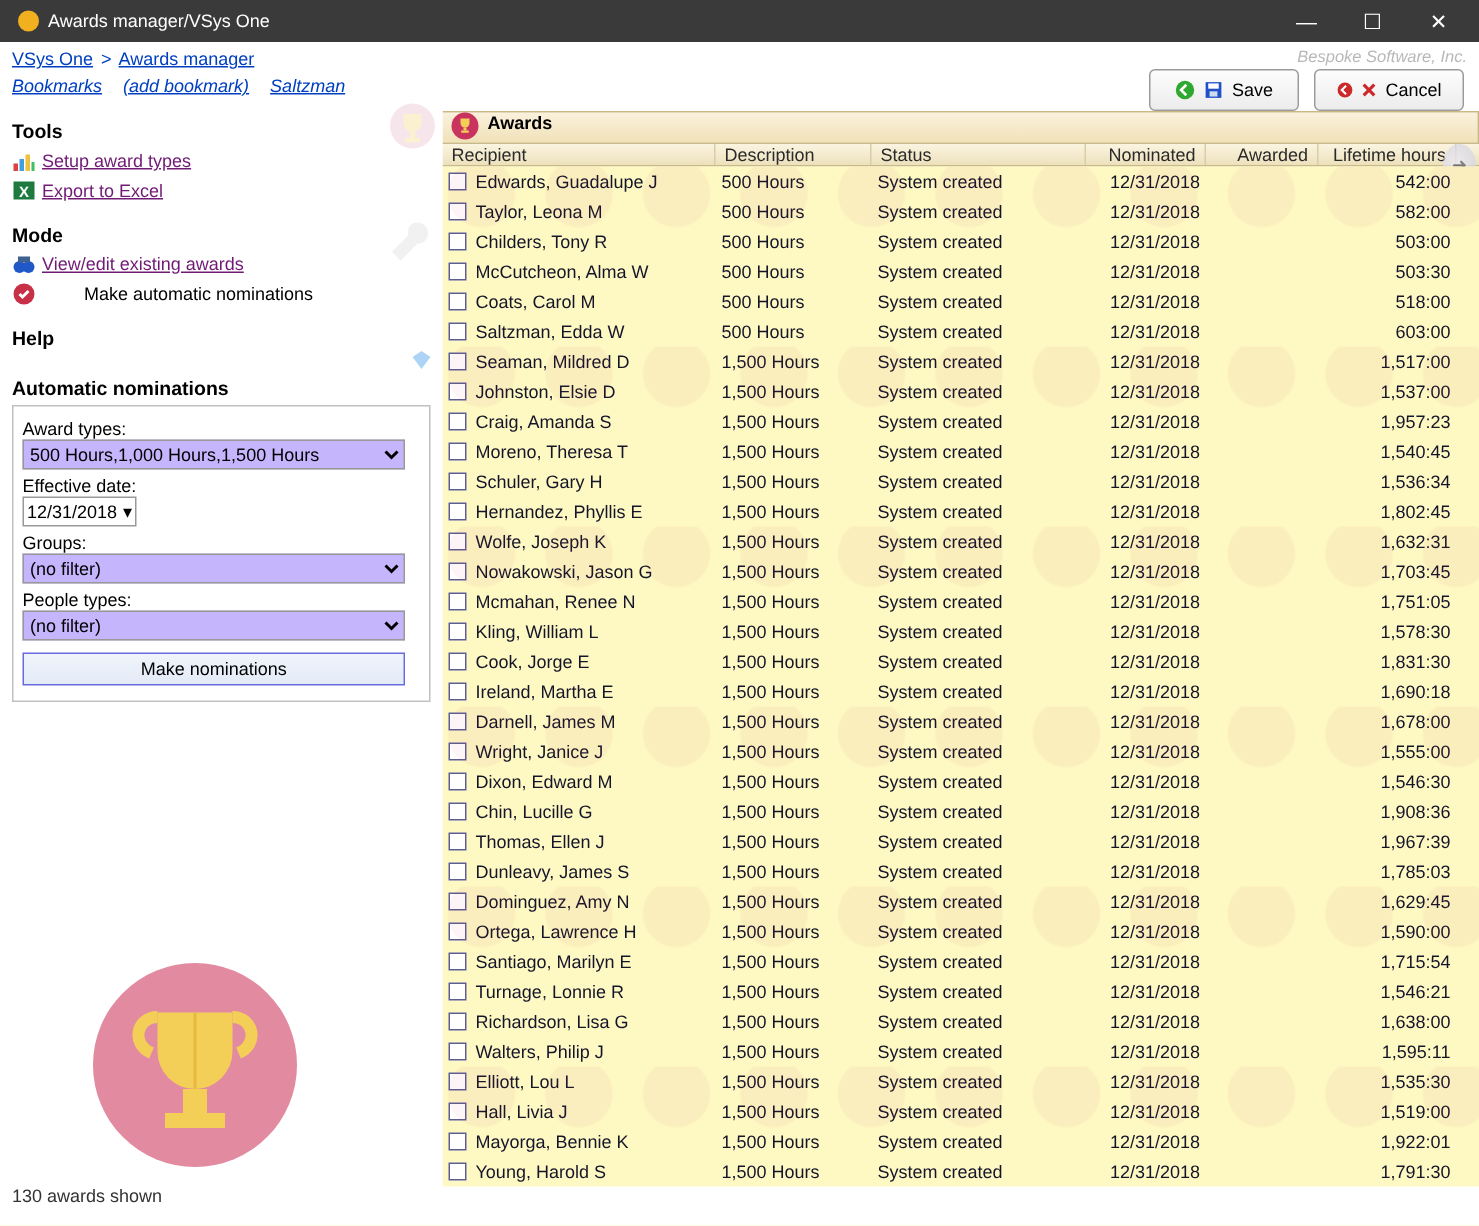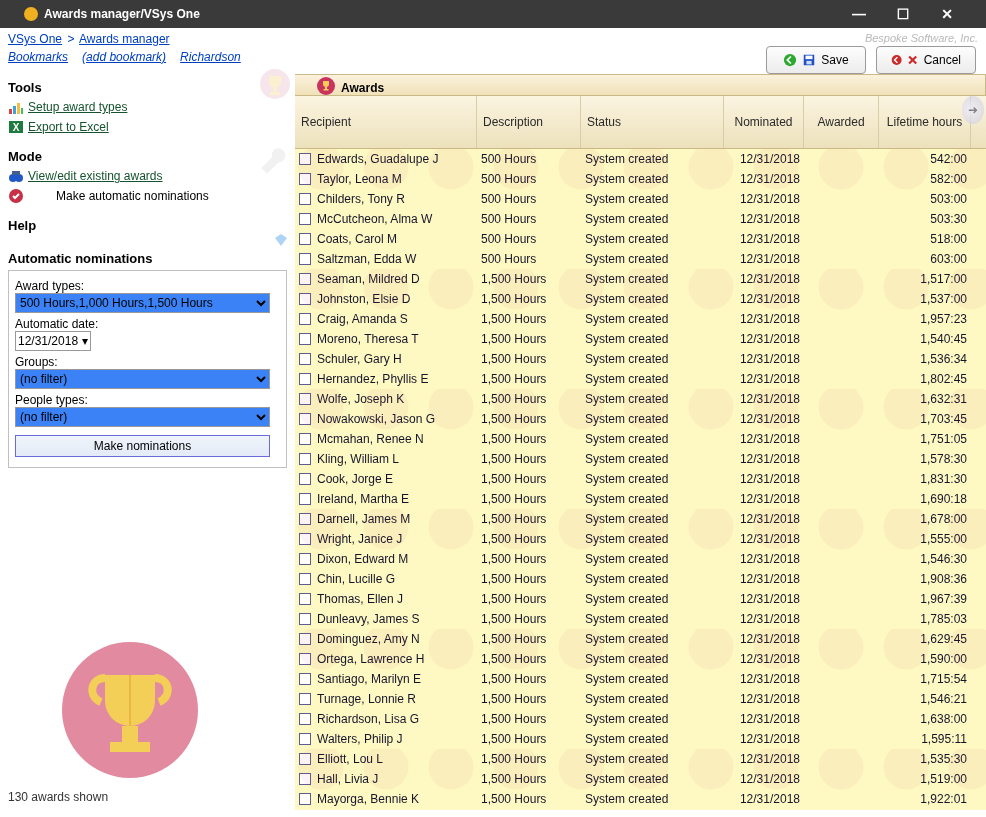--- a/index.html
+++ b/index.html
@@ -1,57 +1,57 @@
 <!DOCTYPE html>
 <html><head>
 <meta charset="utf-8">
 <style>
   * { box-sizing: border-box; margin: 0; padding: 0; }
   body { font-family: Tahoma, Arial, sans-serif; font-size: 12px; background: #fff; width: 986px; height: 817px; overflow: hidden; color: #000; }
-  .titlebar { background: #3a3a3a; color: #fff; height: 28px; display: flex; align-items: center; padding: 0 24px; font-weight: bold; }
+  .titlebar { background: #3a3a3a; color: #fff; height: 28px; display: flex; align-items: center; padding: 0 12px; }
   .titlebar .title { flex: 1; font-size: 12px; }
   .titlebar .app-icon { display:inline-block; width:14px;height:14px;background:#f0b020;border-radius:50%;margin-right:6px;vertical-align:middle;}
   .winbtns { display:flex; gap: 14px; }
   .winbtn { width: 30px; text-align:center; color:#fff; font-size:14px; cursor:default;}
   .breadcrumb { padding: 4px 20px 0 8px; font-size: 12px; background: #fff; position: relative; }
   .breadcrumb a { color: #0040c0; text-decoration: underline; cursor:pointer;}
   .breadcrumb .sep { color: #0040c0; margin: 0 2px; }
   .company { position:absolute; right:8px; top:4px; color:#b8b8b8; font-style: italic; font-size:11px;}
   .linkbar { padding: 4px 17px 10px 8px; display:flex; gap: 14px; }
   .linkbar a { color: #0040c0; text-decoration: underline; font-style: italic; cursor:pointer;}
   .topbtns { position:absolute; right:10px; top:46px; display:flex; gap:10px;}
   .btn { border:1px solid #9a9a9a; background: linear-gradient(#fdfdfd,#ececec); border-radius:4px; padding:4px 14px; height:28px; display:flex; align-items:center; gap:5px; cursor:pointer; font-size:12px;}
   .btn svg {width:14px;height:14px;}
   .main { display:flex; height: 736px; }
   .side { width: 295px; padding: 6px 8px 6px 8px; position:relative;}
   .sec-title { font-weight:bold; margin: 0 0 4px 0; font-size:13px;}
   .side .link-row { display:flex; align-items:center; gap:4px; margin: 2px 0 4px 0;}
   .side .link-row .icon {display:inline-block; width:16px; height:16px;}
-  .side .link-row a { color:#14532d; text-decoration:underline; cursor:pointer;}
+  .side .link-row a { color:#701a75; text-decoration:underline; cursor:pointer;}
   .side .plain { color:#000; text-decoration:none;margin-left:28px; }
   .sec-block { margin-top: 14px;}
   .auto-header{font-weight:bold; font-size:13px; margin-top:18px; margin-bottom:4px;}
   .panel { border:1px solid #c0c0c0; padding:4px 16px 10px 6px;}
   .fld-label{ font-size:12px; margin-top:4px;}
-  select.combo, input.combo { width:100%; border:1px solid #999; font-size:12px; height:20px; background:#3b82f6;}
+  select.combo, input.combo { width:100%; border:1px solid #999; font-size:12px; height:20px; background:#c4b5fd;}
   .date-combo{display:inline-flex;align-items:center;border:1px solid #999;padding:0 2px;height:20px;}
   .date-combo span{font-size:12px;}
   .make-btn{ width:100%; margin-top:8px; height:22px; border:1px solid #6a6adf; background:linear-gradient(#f0f4fb,#e3ebf7); font-size:12px; cursor:pointer;}
   .trophy-big { position:absolute; bottom:30px; left:60px;}
   .status-count { position:absolute; bottom:6px; left:8px; font-size:12px; color:#333;}
   .tool-deco { position:absolute; top:70px; right:4px; opacity:0.35;}
   .diamond-deco { position:absolute; top:158px; right:6px; opacity:0.6;}
   .side-trophy-deco{position:absolute; top:-6px; right:4px; opacity:0.35;}
 
   .grid { flex:1; border-left:0px solid #ccc; position:relative; overflow:hidden;}
-  .grid-header-strip{background:linear-gradient(#fbf2dd,#f0e1b8); border:1px solid #c9b986; border-left:none; height:22px; display:flex; align-items:flex-end; padding-left:22px; gap:6px; font-weight:bold; position:relative;}
+  .grid-header-strip{background:linear-gradient(#fbf2dd,#f0e1b8); border:1px solid #c9b986; border-left:none; height:22px; display:flex; align-items:flex-start; padding-left:6px; gap:6px; font-weight:bold; position:relative;}
   .grid-header-strip .hicon{width:18px;height:18px;background:#c9345e;border-radius:50%;display:flex;align-items:center;justify-content:center;}
   .cols { display:grid; grid-template-columns: 182px 104px 143px 80px 75px 92px; background:linear-gradient(#fbf4e0,#ede1bc); border-bottom:1px solid #c9b986; }
-  .cols .col{border-right:1px solid #d7cda6; padding:19px 6px; font-size:12px; color:#2a2a2a;}
-  .cols .col.r{text-align:center;}
+  .cols .col{border-right:1px solid #d7cda6; padding:0 6px; font-size:12px; color:#2a2a2a;}
+  .cols .col.r{text-align:right;}
   .rows{height:680px; overflow-y:scroll; position:relative; background:#fef9c3;}
   .wm{position:absolute;inset:0;pointer-events:none;opacity:0.05;background:
       radial-gradient(circle at 10% 15%, #c9345e 0 22px, transparent 23px),
       radial-gradient(circle at 35% 15%, #c9345e 0 22px, transparent 23px),
       radial-gradient(circle at 60% 15%, #c9345e 0 22px, transparent 23px),
       radial-gradient(circle at 85% 15%, #c9345e 0 22px, transparent 23px);
       background-size: 260px 120px;}
   .row{display:grid; grid-template-columns: 182px 104px 143px 80px 75px 92px; height:20px; align-items:center;}
   .row .cell{font-size:12px; color:#15152a; padding:0 4px; white-space:nowrap; overflow:hidden;}
   .row .cell.r{text-align:right;}
@@ -78,21 +78,21 @@
 <div class="breadcrumb">
   <a>VSys One</a>
   <span class="sep">&gt;</span>
   <a>Awards manager</a>
   <span class="company">Bespoke Software, Inc.</span>
 </div>
 
 <div class="linkbar">
   <a>Bookmarks</a>
   <a>(add bookmark)</a>
-  <a>Richardson</a>
+  <a>Saltzman</a>
 </div>
 
 <div class="topbtns">
   <div class="btn" style="width:100px;justify-content:center;">
     <svg viewBox="0 0 16 16">
         <circle cx="8" cy="8" r="7" fill="#2fa82f"></circle>
         <path d="M9 4 L5 8 L9 12" stroke="#fff" stroke-width="2" fill="none"></path>
       </svg>
     <svg viewBox="0 0 16 16">
         <rect x="2" y="2" width="12" height="12" fill="#2050c8"></rect>
@@ -170,21 +170,21 @@
     <div class="sec-block">
       <div class="sec-title">Help</div>
     </div>
 
     <div class="auto-header">Automatic nominations</div>
     <div class="panel">
       <div class="fld-label">Award types:</div>
       <select class="combo">
         <option>500 Hours,1,000 Hours,1,500 Hours</option>
       </select>
-      <div class="fld-label">Automatic date:</div>
+      <div class="fld-label">Effective date:</div>
       <div class="date-combo">
         <span>12/31/2018</span>
         <span style="margin-left:4px;">▾</span>
       </div>
       <div class="fld-label">Groups:</div>
       <select class="combo"><option>(no filter)</option></select>
       <div class="fld-label">People types:</div>
       <select class="combo"><option>(no filter)</option></select>
       <button class="make-btn">Make nominations</button>
     </div>

